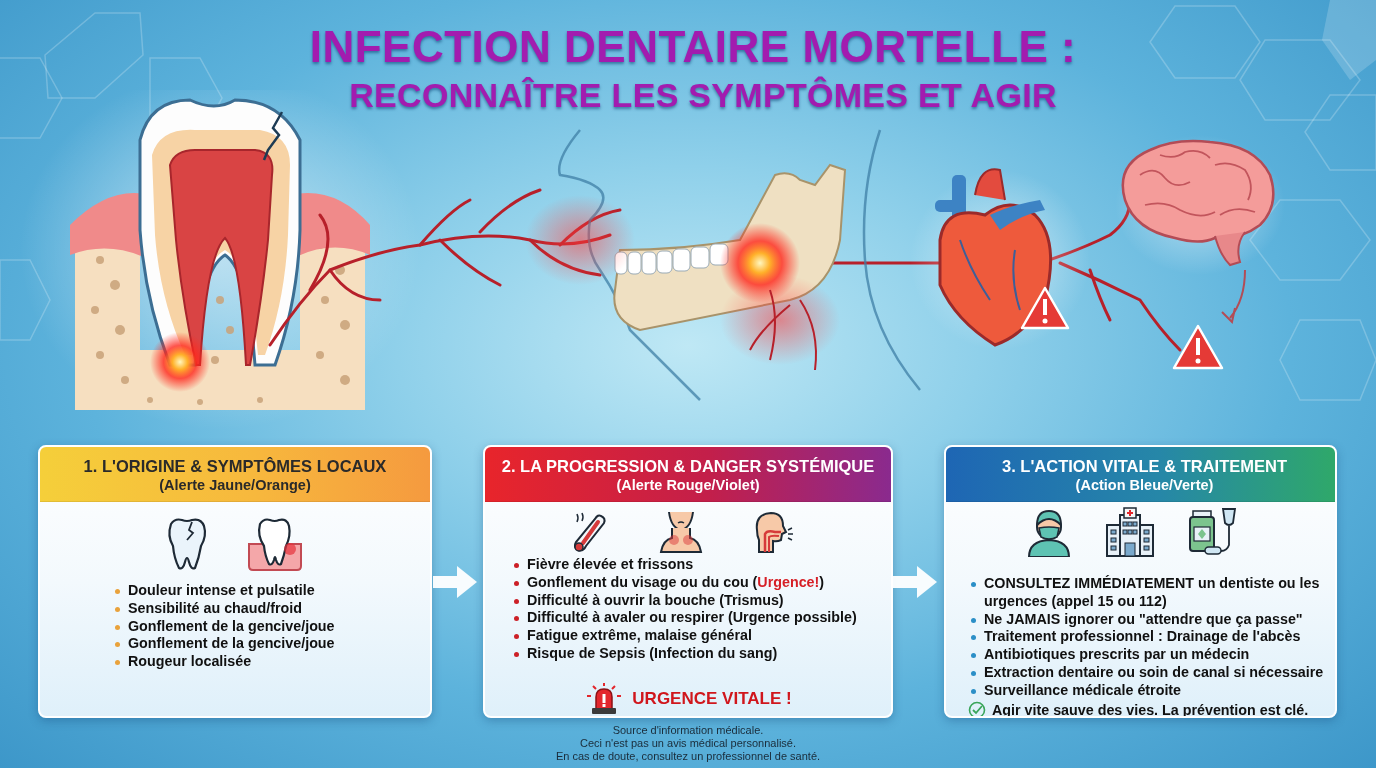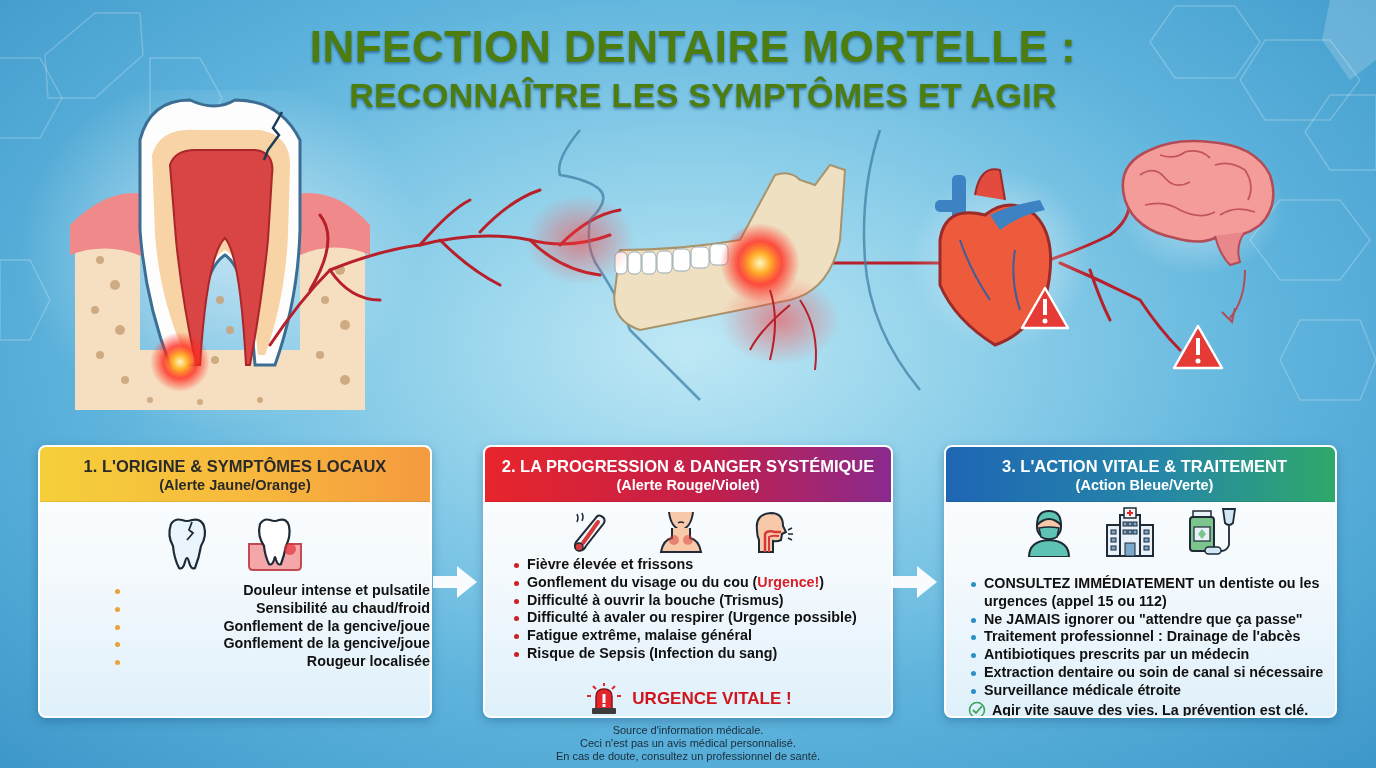--- a/index.html
+++ b/index.html
@@ -5,21 +5,21 @@
   * { box-sizing: border-box; margin: 0; padding: 0; }
   html, body { width: 1376px; height: 768px; overflow: hidden; }
   body {
     font-family: "Liberation Sans", sans-serif;
     position: relative;
     background: radial-gradient(ellipse at 50% 45%, #bfe8f5 0%, #8fd0ea 30%, #5db3dc 62%, #3d97c9 100%);
   }
   .hexbg { position: absolute; inset: 0; pointer-events: none; }
   .title {
     position: absolute; left: 0; right: 0; text-align: center;
-    color: #4d7c0f; font-weight: bold;
+    color: #a21caf; font-weight: bold;
     text-shadow: 0 2px 3px rgba(10,60,110,0.55);
   }
   .title.l1 { top: 22px; font-size: 44px; letter-spacing: 0.5px; left: 10px; }
   .title.l2 { top: 76px; font-size: 34px; letter-spacing: 0.3px; left: 30px; }
 
   .illus { position: absolute; left: 0; top: 90px; width: 1376px; height: 340px; }
 
   .card {
     position: absolute; top: 445px; height: 273px;
     background: linear-gradient(180deg, #ffffff 0%, #f3f9fd 50%, #dff0fa 100%);
@@ -42,21 +42,21 @@
   .c3 .card-head { background: linear-gradient(90deg, #1e66b4 0%, #2687a8 55%, #2fa86a 100%); color: #fff; padding-left: 8px; }
 
   .icons { display: flex; justify-content: center; gap: 36px; height: 60px; align-items: center; }
   .icons svg { display: block; }
 
   ul.list { list-style: none; font-size: 14.3px; font-weight: bold; color: #111; line-height: 17.8px; }
   ul.list li { position: relative; padding-left: 14px; }
   ul.list li::before {
     content: ""; position: absolute; left: 1px; top: 7px; width: 5px; height: 5px; border-radius: 50%;
   }
-  .c1 ul.list { margin-left: 74px; margin-top: 8px; text-align: right; }
+  .c1 ul.list { margin-left: 74px; margin-top: 8px; }
   .c1 ul.list li::before { background: #e9a23b; }
   .c2 ul.list { margin-left: 28px; margin-top: -6px; }
   .c2 ul.list li::before { background: #cc2027; }
   .c3 ul.list { margin-left: 24px; margin-top: 13px; }
   .c3 ul.list li::before { background: #2b8fc7; }
   .urg { color: #d61f26; }
 
   .urgence { display: flex; align-items: center; justify-content: center; gap: 8px; margin-top: 20px; }
   .urgence span { color: #d0161c; font-weight: bold; font-size: 17px; }
 

